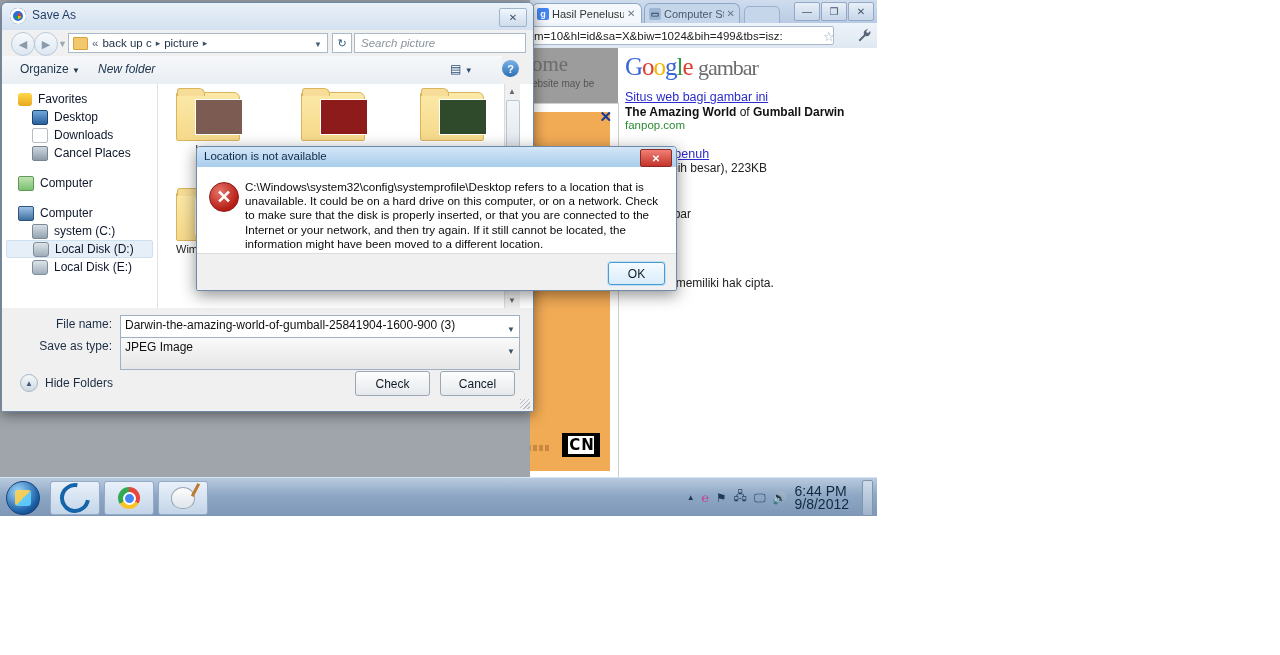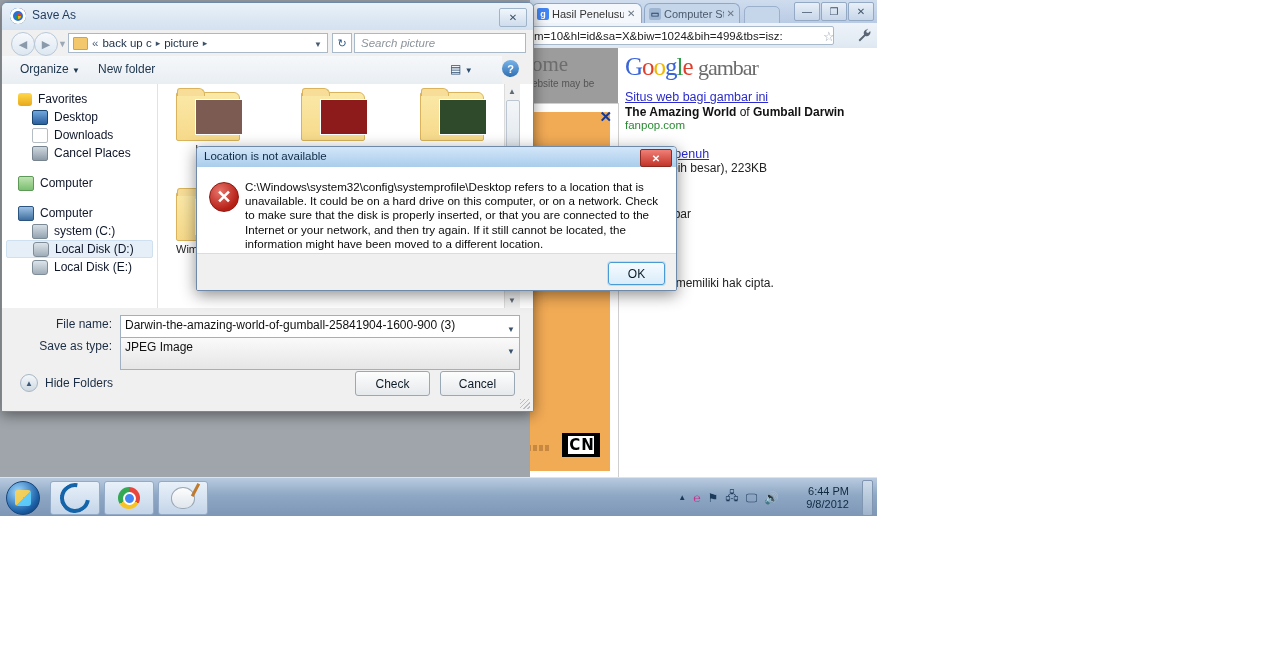--- a/index.html
+++ b/index.html
@@ -98,21 +98,21 @@
   #addr-dd{position:absolute;right:5px;top:6px;font-size:8px;color:#4a5b6d;}
   #refresh{position:absolute;left:330px;top:3px;width:20px;height:20px;
     border:1px solid #a8b9ca;background:#fff;color:#25527f;font-size:11px;
     display:flex;align-items:center;justify-content:center;box-sizing:border-box;}
   #searchbox{position:absolute;left:352px;top:3px;width:172px;height:20px;
     background:#fff;border:1px solid #a8b9ca;box-sizing:border-box;
     font-size:11.5px;font-style:italic;color:#8b949c;line-height:19px;padding-left:6px;}
   #sa-toolbar{position:absolute;left:0;top:53px;width:500px;height:28px;
     background:linear-gradient(#f6f8fa,#e9eef3);border-bottom:1px solid #c6ced6;}
   #organize{position:absolute;left:18px;top:6px;font-size:12px;color:#20384f;}
-  #newfolder{position:absolute;left:96px;top:6px;font-size:12px;color:#20384f;}
+  #newfolder{position:absolute;left:96px;top:6px;font-size:12px;color:#20384f;font-style:italic;}
   #viewbtn{position:absolute;left:448px;top:6px;font-size:12px;color:#2d4f73;}
   #help-icon{position:absolute;left:500px;top:4px;width:17px;height:17px;border-radius:50%;
     background:linear-gradient(#79b4e8,#2f6fb3);color:#fff;font-size:11px;font-weight:bold;
     display:flex;align-items:center;justify-content:center;}
   #sa-body{position:absolute;left:0;top:81px;width:531px;height:224px;background:#fff;}
   #sa-nav{position:absolute;left:0;top:0;width:155px;height:224px;background:#fff;
     border-right:1px solid #dfe3e6;font-size:12px;color:#0f172a;}
   .navitem{height:18px;display:flex;align-items:center;gap:6px;padding-left:16px;}
   .navitem.child{padding-left:30px;}
   .navitem.sel{background:#e6eef7;border:1px solid #cfe0f0;box-sizing:border-box;
@@ -193,21 +193,21 @@
     background:conic-gradient(#e8453c 0 33%,#f7c325 33% 66%,#34a853 66% 100%);
     display:flex;align-items:center;justify-content:center;}
   .chrome i{width:9px;height:9px;border-radius:50%;background:#4285f4;border:2px solid #fff;}
   .paint{width:22px;height:20px;border-radius:50% 50% 45% 45%;
     background:linear-gradient(#fdfdfd,#dfe6ec);border:1px solid #9aa7b4;position:relative;}
   .paint:after{content:"";position:absolute;right:-3px;top:-5px;width:3px;height:14px;
     background:#c07a2c;transform:rotate(28deg);}
   #tray{position:absolute;right:4px;top:0;height:39px;display:flex;align-items:center;gap:7px;
     font-size:11px;color:#0f2238;}
   .trayicon{font-size:12px;color:#1d3a5c;}
-  #clock{text-align:right;line-height:13px;font-size:11px;color:#10283f;margin-left:20px;}
+  #clock{text-align:left;line-height:13px;font-size:14px;color:#10283f;margin-left:0;}
   #showdesktop{width:9px;height:34px;background:linear-gradient(#cfdcea,#9fb4cc);
     border:1px solid #8096b0;border-radius:2px;margin-left:6px;}
 </style>
 </head>
 <body>
 
 <div id="screen">
 
   <div id="browser">
     <div class="titlebar">

